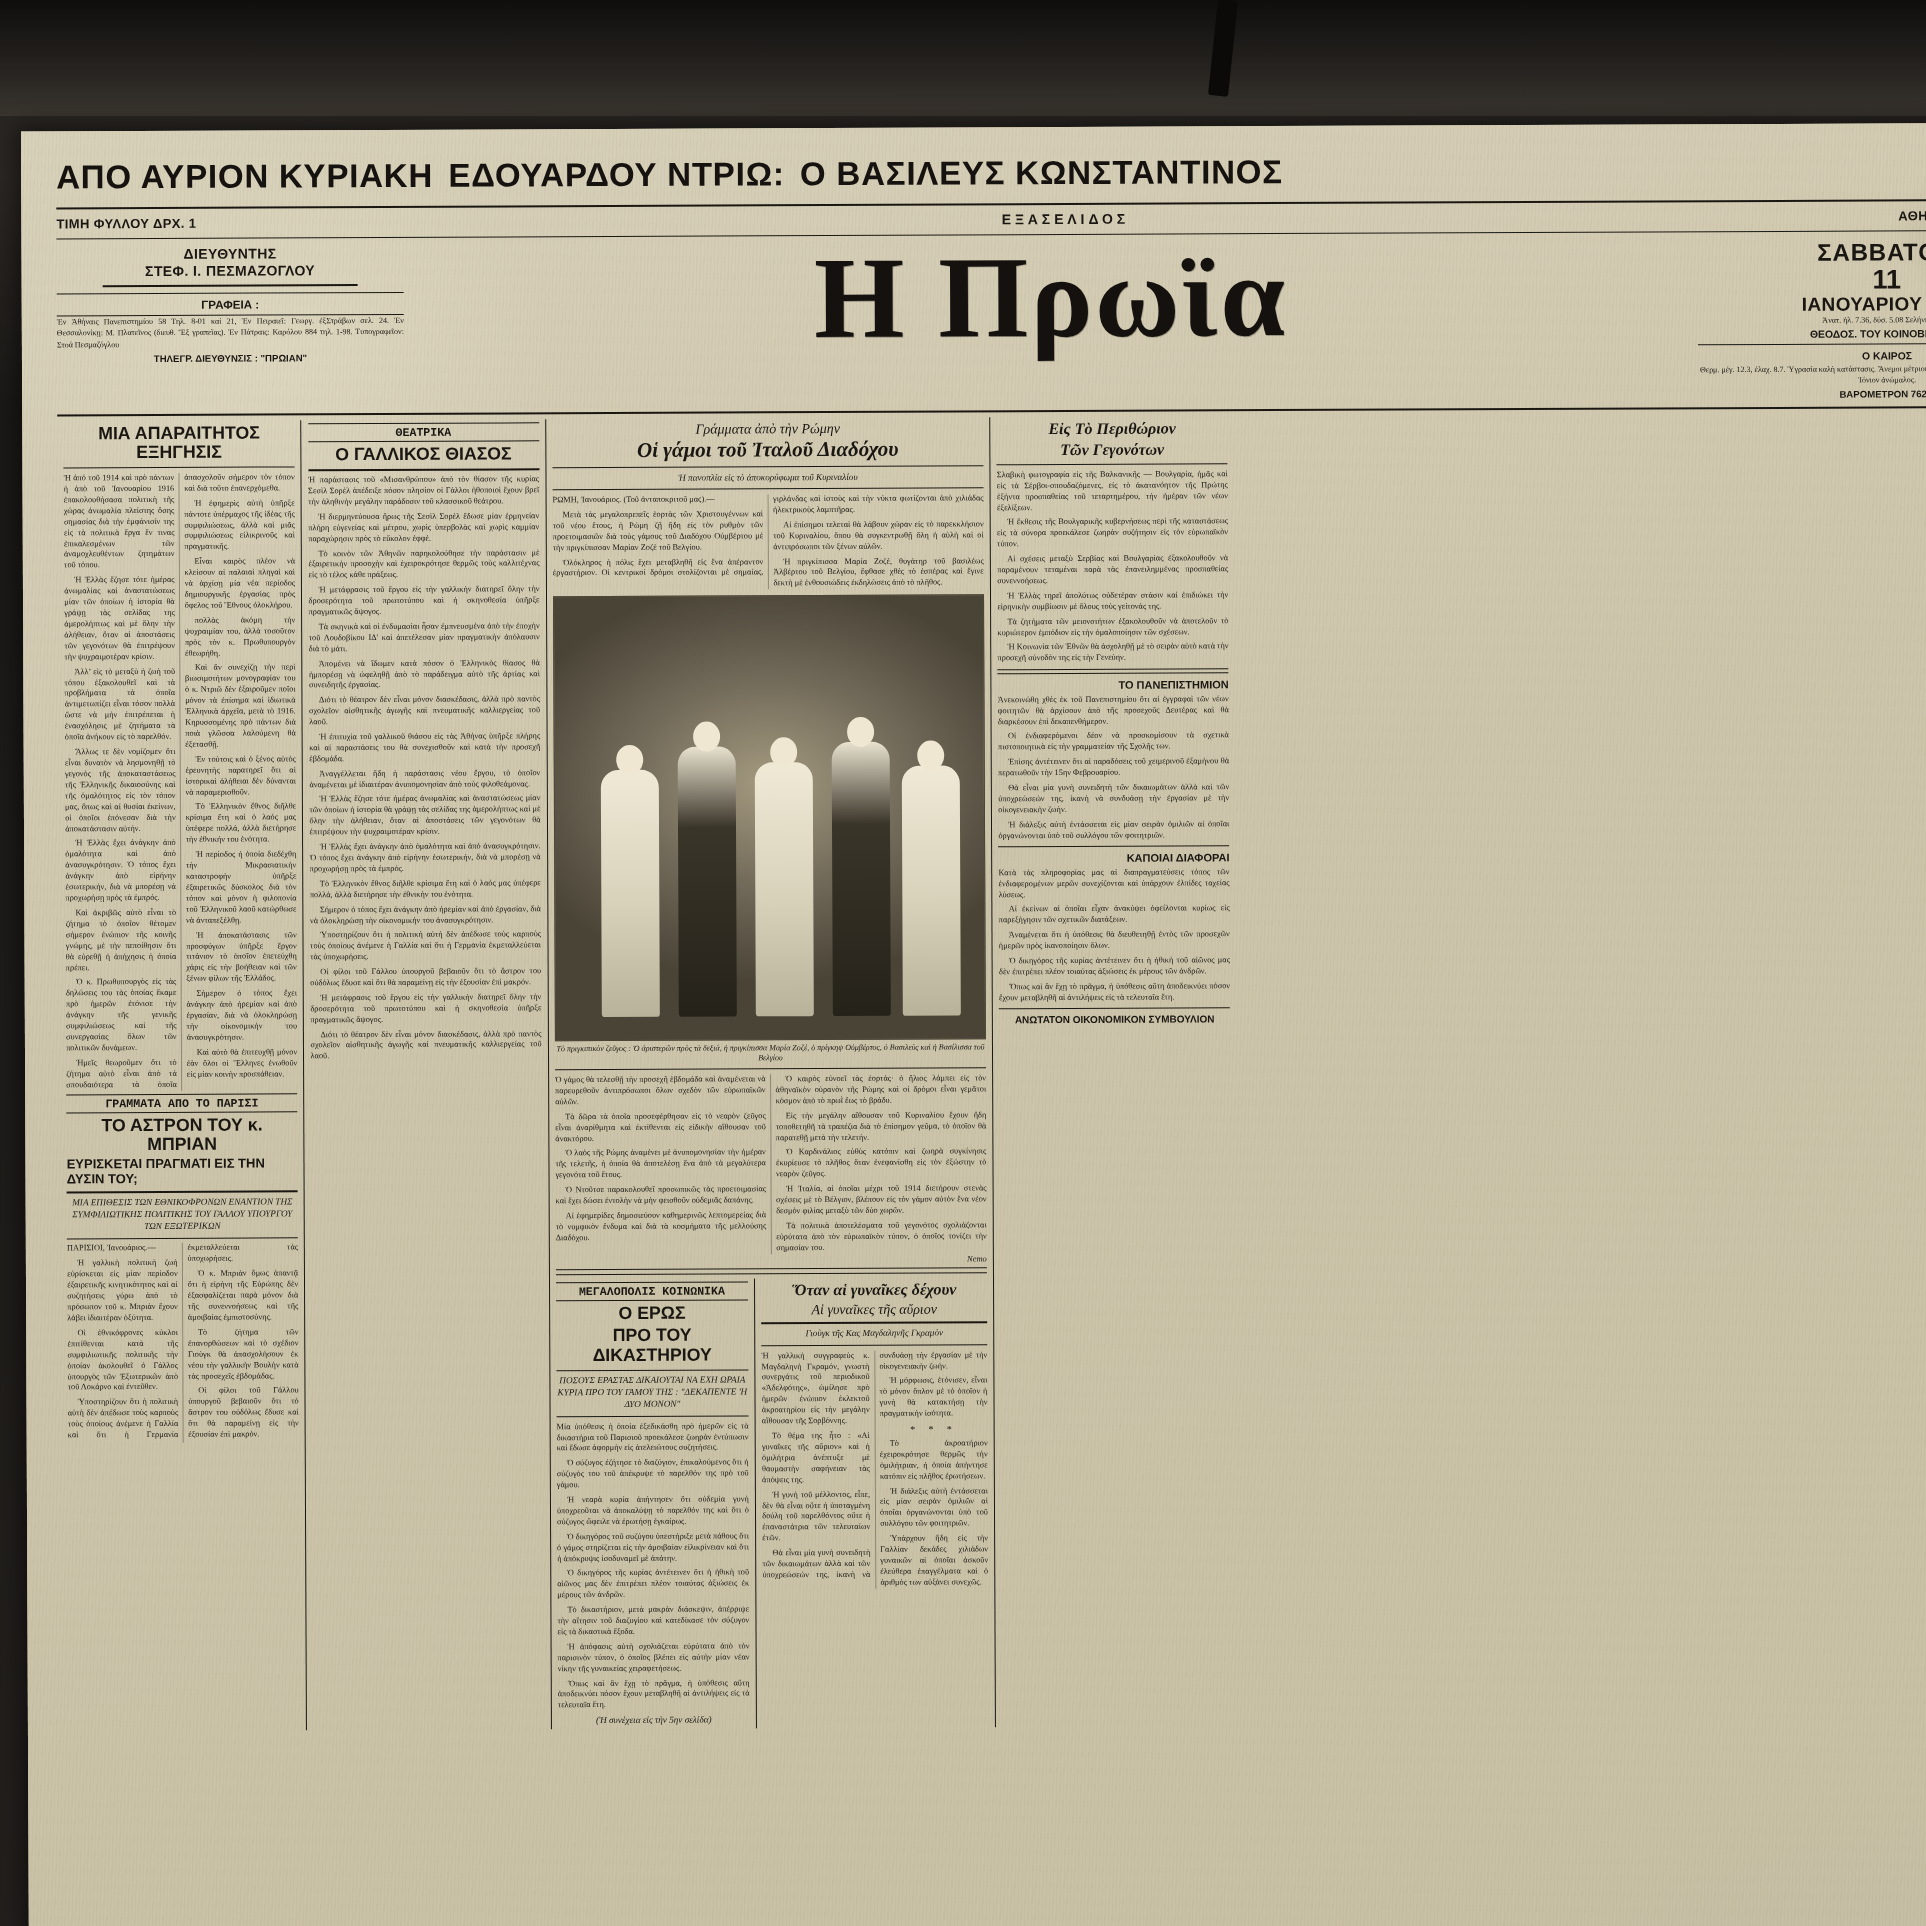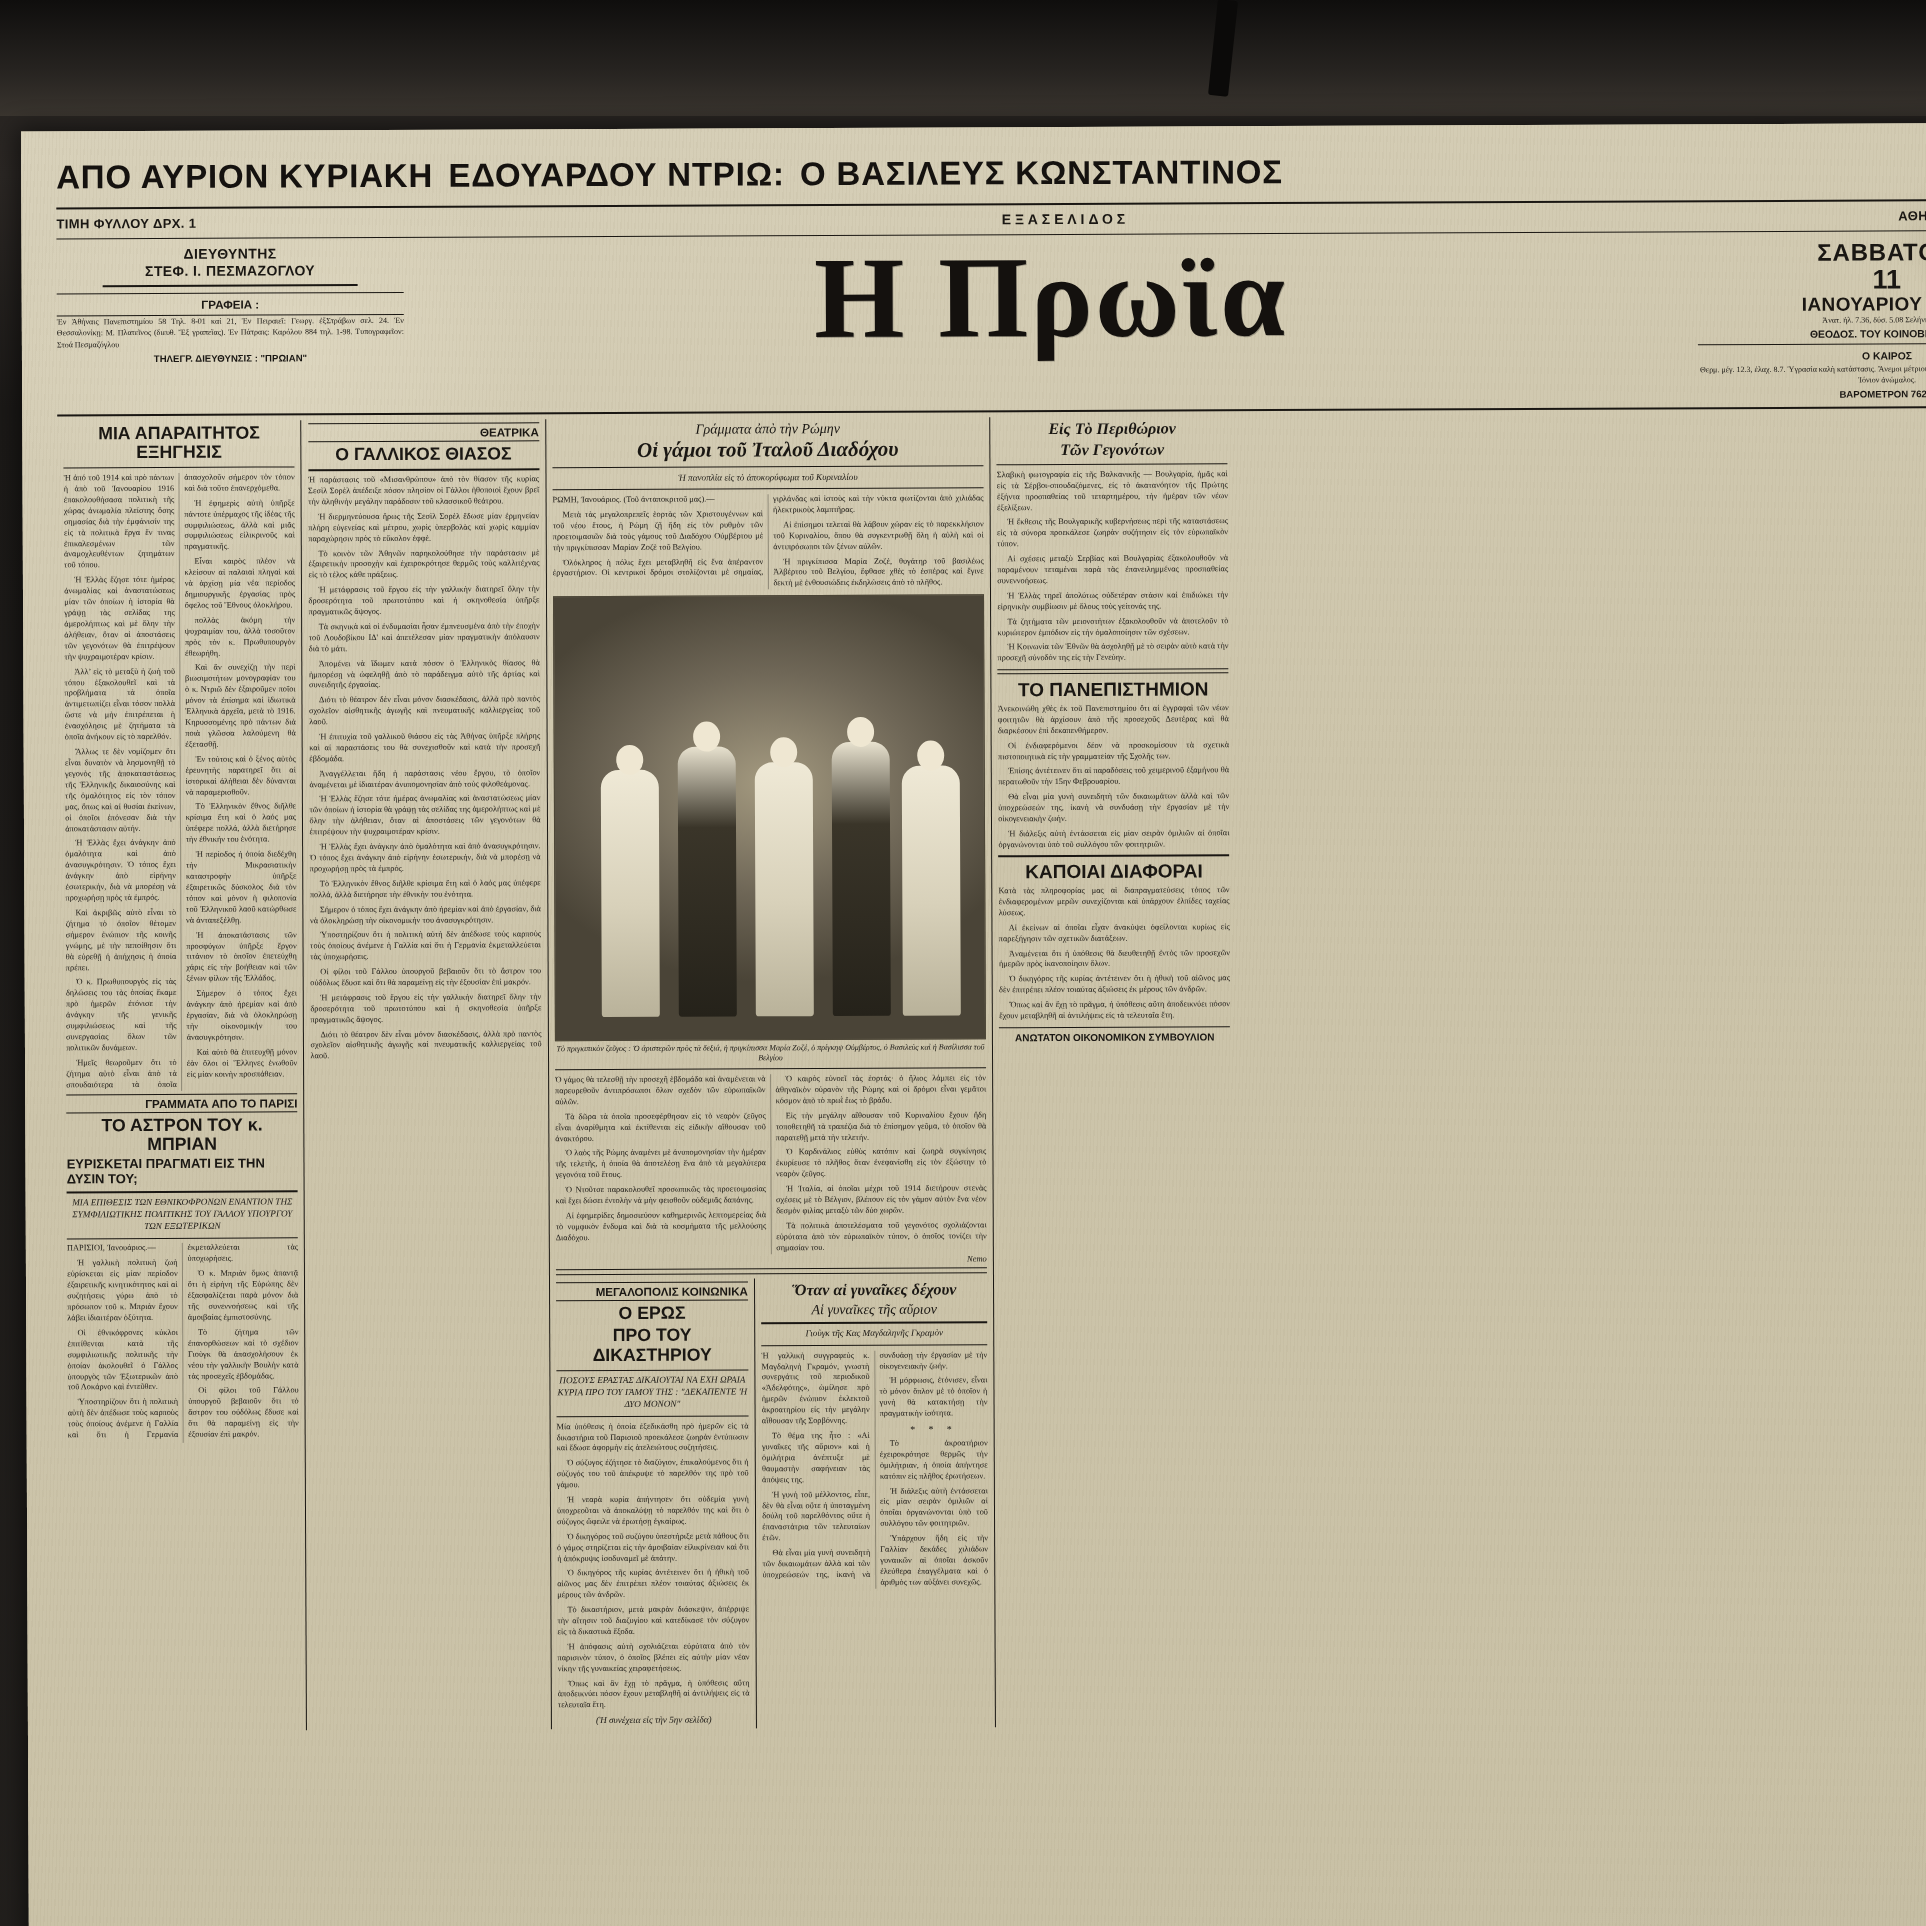--- a/index.html
+++ b/index.html
@@ -111,27 +111,27 @@
      background:
        radial-gradient(270px 200px at 50% 42%, #a49a80 0%, #6f6757 55%, #4a4437 100%),
        linear-gradient(180deg,#565042 0%,#7b7461 40%,#4c4638 100%);}
   .fig{position:absolute;bottom:23px;width:58px;background:linear-gradient(180deg,#e8e2cf 0%,#3a3529 30%,#25221a 100%);
      border-radius:17.7px 17.7px 3.1px 3.1px;}
   .fig.w{background:linear-gradient(180deg,#efe9d6 0%,#d8d1ba 55%,#b9b29a 100%);}
   .fig .head{position:absolute;top:-25px;left:50%;transform:translateX(-50%);
      width:27px;height:30px;border-radius:50%;background:#efe7d2;}
   .capt{font-size:8px;font-style:italic;text-align:center;line-height:1.3;}
 
-  .boxhead{font-family:"Liberation Sans",sans-serif;font-weight:bold;font-size:19px;
-     text-align:center;line-height:1.15;margin:3.1px 0;}
+  .boxhead{font-family:"Liberation Sans",sans-serif;font-weight:bold;font-size:11px;
+     text-align:right;line-height:1.15;margin:3.1px 0;}
   .smallcaps{font-family:"Liberation Sans",sans-serif;font-weight:bold;font-size:10px;text-align:center;
      line-height:1.25;}
   .italhead{font-style:italic;font-weight:bold;font-size:16px;text-align:center;margin:3.1px 0;}
   .rt{text-align:right;font-size:8.5px;font-style:italic;}
-  .ctr{text-align:right;}
+  .ctr{text-align:center;font-family:Liberation Mono, monospace;}
 </style>
 </head>
 <body>
 
 <div class="page">
   <div class="desk"></div>
   <div class="desk-top-bar"></div>
   <div class="desk-cable"></div>
 
   <div class="sheet">

